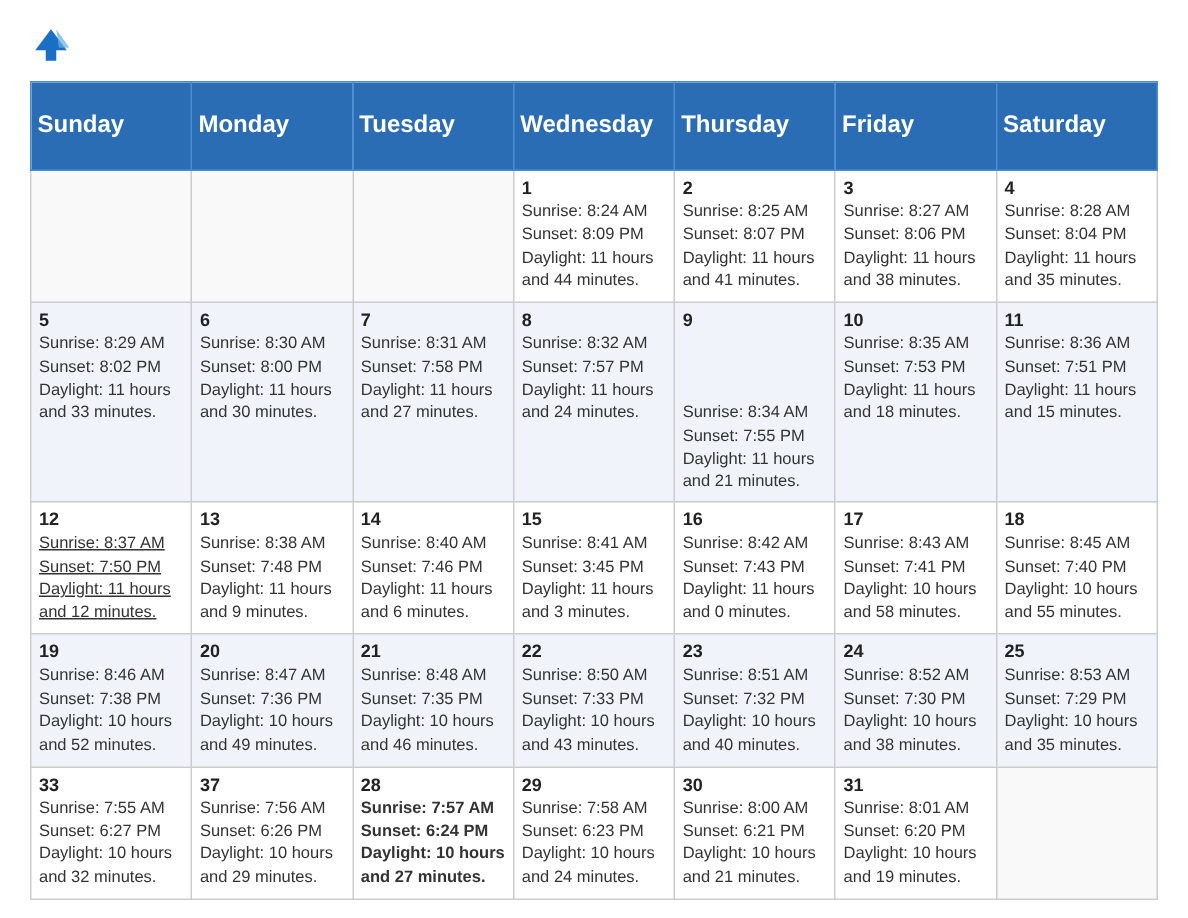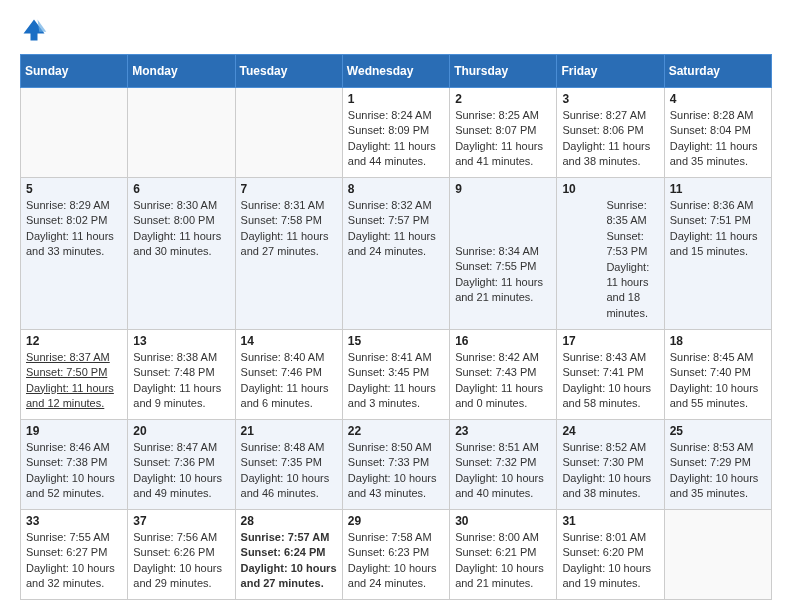--- a/index.html
+++ b/index.html
@@ -63,23 +63,23 @@
     .calendar {
       flex: 1;
       border: 1px solid #ccc;
       border-collapse: collapse;
       width: 100%;
       table-layout: fixed;
     }
     .calendar th {
       background: #2a6db5;
       color: #fff;
-      font-size: 12px;
+      font-size: 16px;
       font-weight: bold;
-      padding: 9px 4px;
+      padding: 20px 4px;
       border: 1px solid #4a8dd5;
       text-align: left;
     }
     .calendar td {
       border: 1px solid #ccc;
       vertical-align: top;
       padding: 4px 5px;
       font-size: 10px;
       color: #333;
       height: 88px;
@@ -201,21 +201,21 @@
           </td>
           <td>
             <span class="day-num">9</span>
             <div class="day-info" style="white-space: pre-line; margin-top: 48px;">Sunrise: 8:34 AM
 Sunset: 7:55 PM
 Daylight: 11 hours
 and 21 minutes.</div>
           </td>
           <td>
             <span class="day-num">10</span>
-            <div class="day-info" style="white-space: pre-line; margin-left: 44px;">Sunrise: 8:35 AM
+            <div class="day-info" style="white-space: pre-line;">Sunrise: 8:35 AM
 Sunset: 7:53 PM
 Daylight: 11 hours
 and 18 minutes.</div>
           </td>
           <td>
             <span class="day-num">11</span>
             <div class="day-info" style="white-space: pre-line;">Sunrise: 8:36 AM
 Sunset: 7:51 PM
 Daylight: 11 hours
 and 15 minutes.</div>

